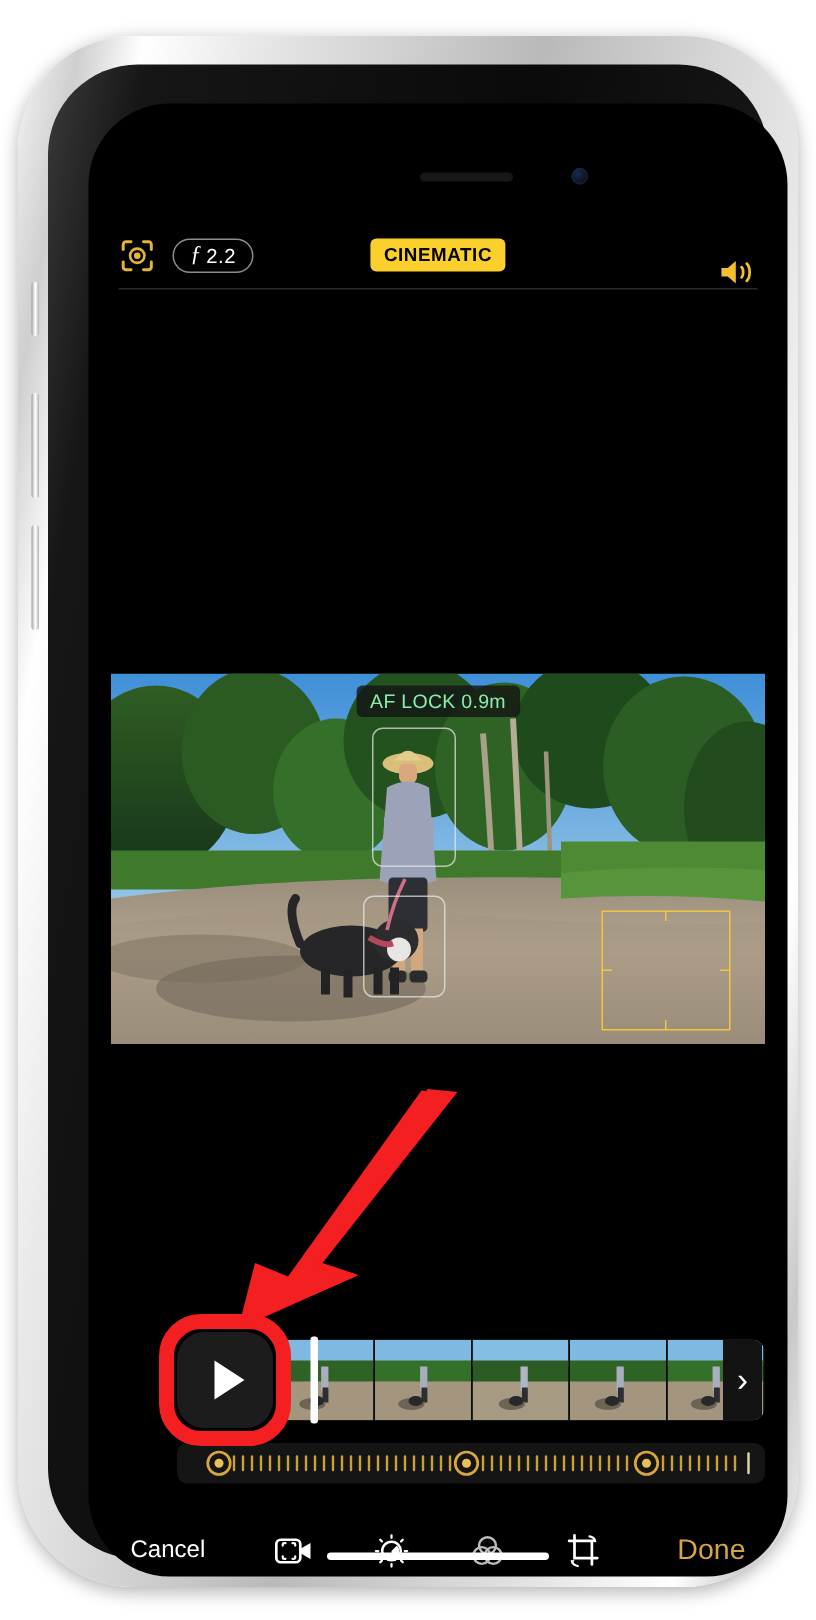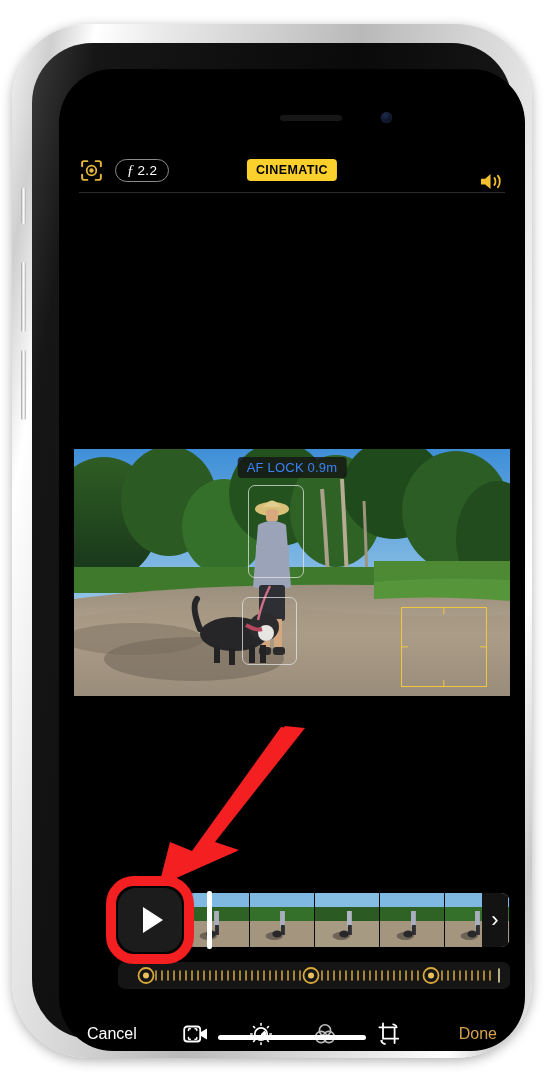--- a/index.html
+++ b/index.html
@@ -133,21 +133,21 @@
     overflow: hidden;
     background: #1b2a16;
   }
   .preview-img { position: absolute; inset: 0; }
 
   .af-lock {
     position: absolute;
     left: 50%; transform: translateX(-50%);
     top: 8px;
     background: rgba(20,20,20,0.80);
-    color: #3b82f6;
+    color: #86efac;
     font-size: 13px;
     letter-spacing: .2px;
     padding: 3px 9px;
     border-radius: 4px;
     z-index: 5;
     text-align: center;
   }
   .subject-box {
     position: absolute;
     border: 1.3px solid rgba(232,232,232,0.72);
@@ -245,21 +245,21 @@
     left: 0; top: 936px;
     width: 466px; height: 58px;
     display: flex; align-items: center; text-align: right;
   }
   .tb-cancel {
     position: absolute; left: 28px;
     color: #ffffff; font-size: 16px;
   }
   .tb-done {
     position: absolute; right: 28px;
-    color: #d6a34a; font-size: 16px;
+    color: #d6a34a; font-size: 19px;
   }
   .tb-icons {
     position: absolute;
     left: 50%; transform: translateX(-50%);
     display: flex; align-items: center; gap: 40px;
   }
   .tb-icon-wrap { position: relative; display:flex; flex-direction:column; align-items:center; }
   .tb-icon-wrap svg { display:block; }
 
   .home-indicator {

